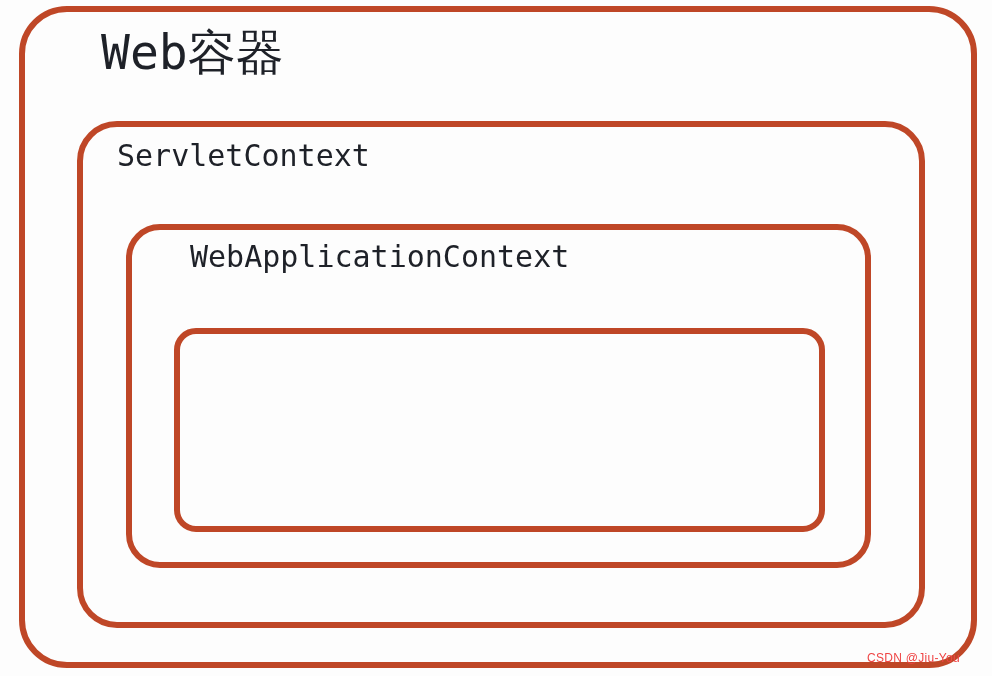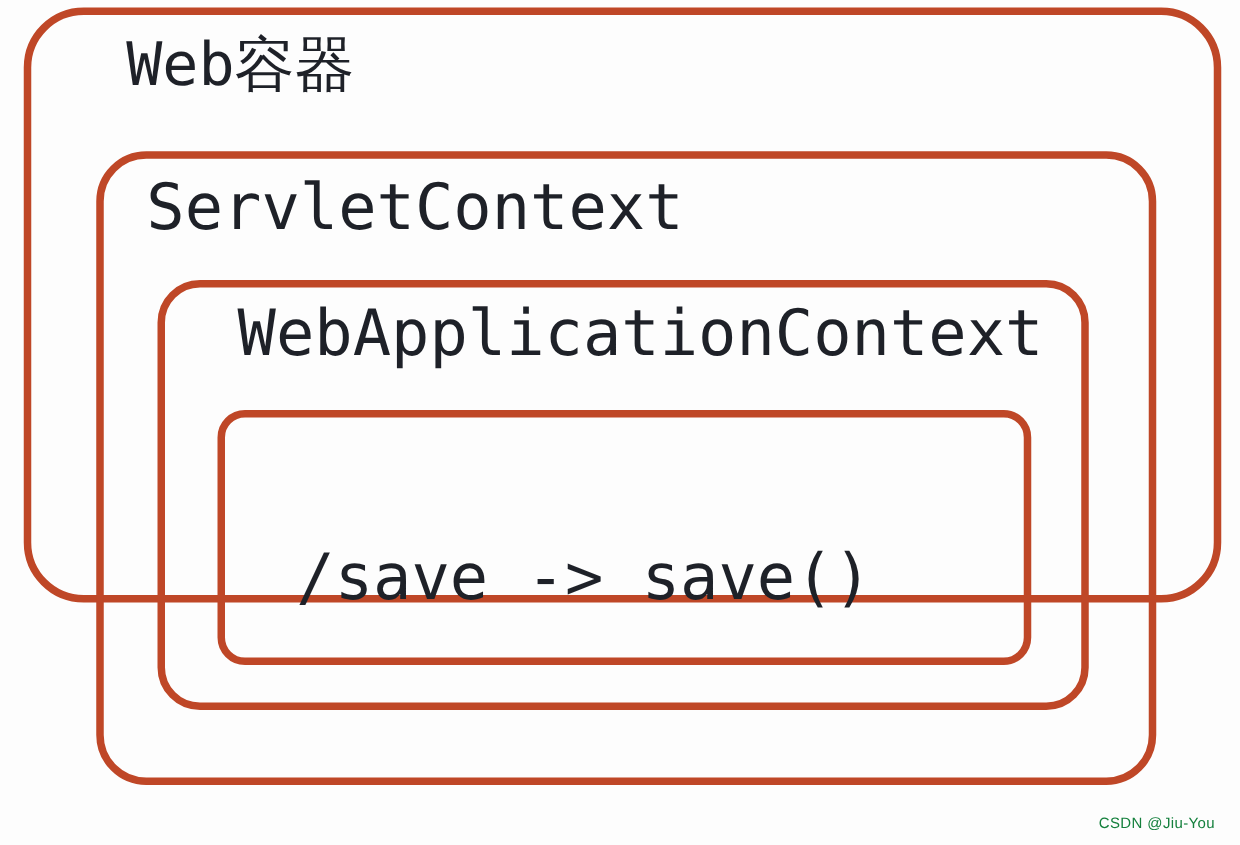--- a/index.html
+++ b/index.html
@@ -21,21 +21,21 @@
   .box {
     position: absolute;
     border: 6px solid #bf4727;
     background: transparent;
     box-sizing: border-box;
   }
   .box1 {
     left: 19px;
     top: 6px;
     width: 958px;
-    height: 476px;
+    height: 662px;
     border-radius: 48px;
   }
   .box2 {
     left: 52px;
     top: 109px;
     width: 848px;
     height: 507px;
     border-radius: 40px;
   }
   .box3 {
@@ -49,21 +49,21 @@
   .box4 {
     left: 42px;
     top: 98px;
     width: 651px;
     height: 204px;
     border-radius: 22px;
   }
   .label {
     position: absolute;
     color: #1e2128;
-    font-size: 51px;
+    font-size: 30px;
     line-height: 1.1;
     white-space: pre;
     font-family: "DejaVu Sans Mono", monospace;
   }
   .label-web-container {
     left: 76px;
     top: 14px;
     font-size: 48px;
   }
   .label-servlet-context {
@@ -77,43 +77,42 @@
   .label-user-controller {
     left: 57px;
     top: 9px;
   }
   .label-save-mapping {
     left: 57px;
     top: 101px;
   }
   .watermark {
     position: absolute;
-    right: 20px;
+    right: 32px;
     top: 651px;
     font-size: 12px;
-    color: #15803d;
+    color: #ef4444;
     font-family: "Liberation Sans", sans-serif;
     letter-spacing: 0.3px;
   }
 </style>
 </head>
 <body>
 
 <div class="stage">
 
   <div class="box box1">
     <div class="label label-web-container">Web容器</div>
 
     <div class="box box2">
       <div class="label label-servlet-context">ServletContext</div>
 
       <div class="box box3">
         <div class="label label-web-app-context">WebApplicationContext</div>
 
         <div class="box box4">
-          <div class="label label-save-mapping">/save -&gt; save()</div>
         </div>
       </div>
     </div>
   </div>
 
   <div class="watermark">CSDN @Jiu-You</div>
 </div>
 
 </body></html>

